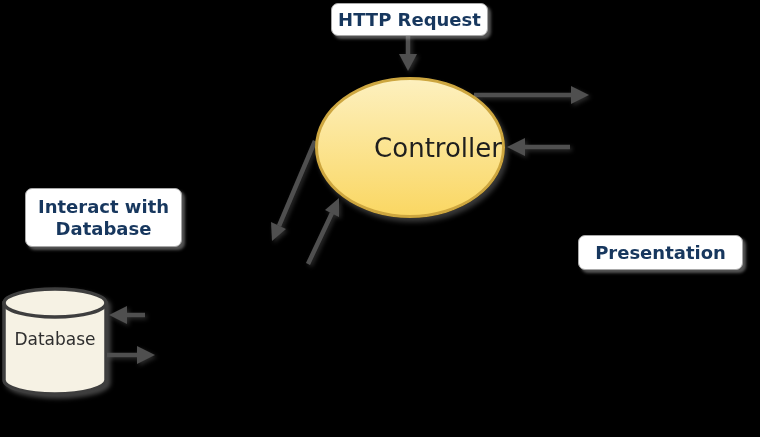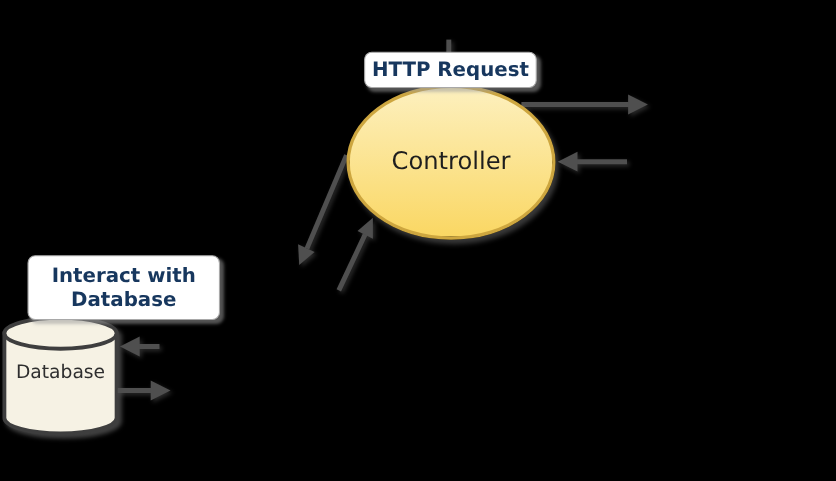--- a/index.html
+++ b/index.html
@@ -6,22 +6,22 @@
   html,body { margin:0; padding:0; background:#000; }
   .canvas {
     position:relative; width:760px; height:437px; background:#000;
     overflow:hidden;
     font-family:"DejaVu Sans","Liberation Sans",sans-serif;
   }
   .layer-svg { position:absolute; left:0; top:0; z-index:1; }
 
   .node {
     position:absolute; box-sizing:border-box; border-radius:50%;
-    display:flex; align-items:center; justify-content:center;
-    font-size:22px; color:#1e1e1e; z-index:2;
+    display:flex; align-items:center; justify-content:flex-end;
+    font-size:26px; color:#1e1e1e; z-index:2;
     box-shadow:3px 4px 5px rgba(125,125,125,0.45);
   }
   .node-controller {
     left:315px; top:77px; width:190px; height:141px;
     background:linear-gradient(to bottom,#FDF0BE,#FAD763);
     border:3px solid #CDA63F;
   }
   .node-view {
     left:570px; top:75px; width:187px; height:143px;
     background:linear-gradient(to bottom,#DBEBD0,#9FD272);
@@ -33,24 +33,23 @@
     border:3px solid #6B92C3;
   }
 
   .callout {
     position:absolute; box-sizing:border-box;
     background:#FFFFFF; border:1px solid #A8A8A8; border-radius:7px;
     color:#17375E; font-weight:bold; font-size:18px; line-height:1.22;
     display:flex; flex-direction:column; align-items:center; justify-content:center;
     z-index:3;
     box-shadow:3px 3px 3px rgba(155,155,155,0.55);
-    margin-top:44px;
   }
   .callout-http { left:331px; top:3px; width:157px; height:33px; }
-  .callout-interact { left:25px; top:188px; width:175px; height:59px; }
+  .callout-interact { left:25px; top:188px; width:157px; height:59px; }
   .callout-presentation { left:578px; top:235px; width:165px; height:35px; }
 
   .db-label {
     position:absolute; left:3px; top:329px; width:104px;
     text-align:center; font-size:17px; color:#2e2e2e; z-index:2;
   }
 </style>
 </head>
 <body>
 
@@ -98,14 +97,17 @@
 
   <div class="callout callout-http">
     <span>HTTP Request</span>
   </div>
 
   <div class="callout callout-interact">
     <span>Interact with</span>
     <span>Database</span>
   </div>
 
+  <div class="callout callout-presentation">
+    <span>Presentation</span>
+  </div>
 
 </div>
 
 </body></html>

